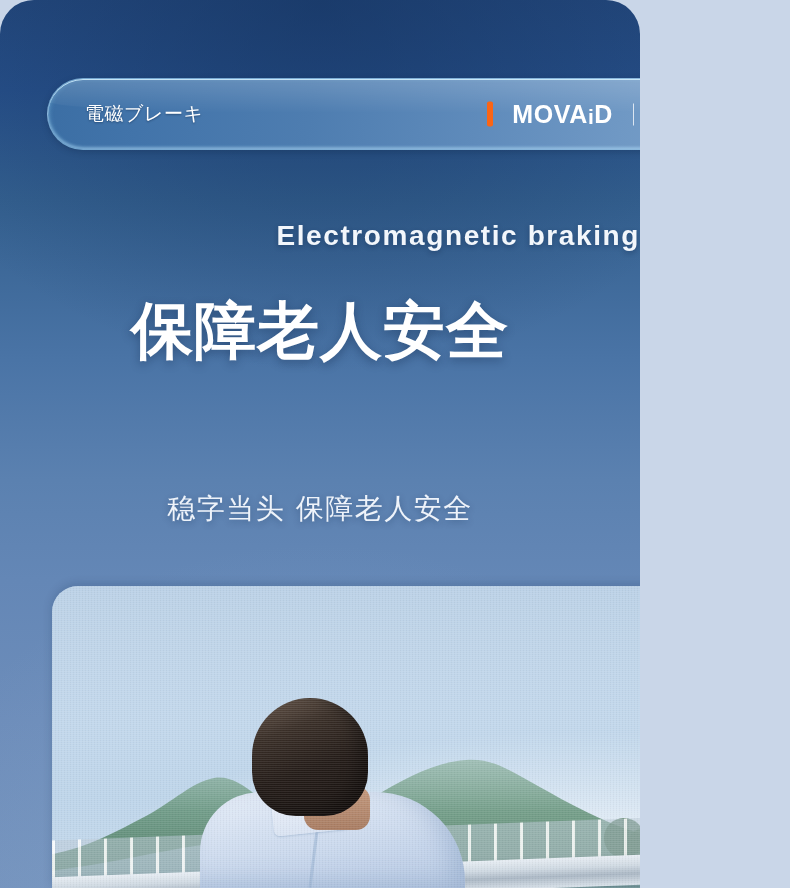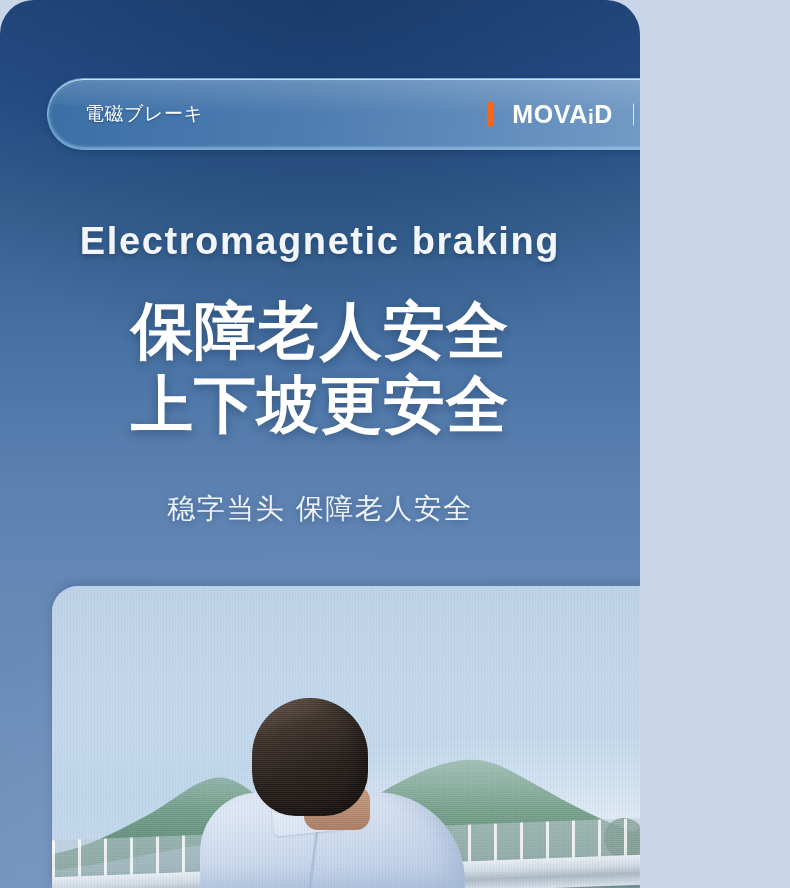--- a/index.html
+++ b/index.html
@@ -136,23 +136,23 @@
     letter-spacing: 0px;
     line-height: 1;
     font-family: "DejaVu Sans", sans-serif;
   }
 
   
   .en-title {
     position: absolute;
     left: 0; right: 0;
     top: 220px;
-    text-align: center;
+    text-align: right;
     color: #f2f6fb;
-    font-size: 38px;
+    font-size: 28px;
     font-weight: bold;
     letter-spacing: 1.6px;
     text-shadow: 0 2px 5px rgba(14,38,72,0.40);
   }
   .cn-title {
     position: absolute;
     left: 0; right: 0;
     top: 294px;
     text-align: center;
     color: #ffffff;
@@ -337,21 +337,20 @@
         <span class="brand-sep"></span>
         <span class="brand-cn">互邦</span>
       </div>
     </div>
   </div>
 
   <div class="en-title">Electromagnetic braking</div>
 
   <div class="cn-title">
     <span class="line">保障老人安全</span>
-    <span class="line">上下坡更安全</span>
   </div>
 
   <div class="cn-sub">稳字当头 保障老人安全</div>
 
   <div class="photo-card">
 
     <div class="sky-haze"></div>
 
     <svg class="mountain" viewBox="0 0 720 150" preserveAspectRatio="none">
       <defs>

